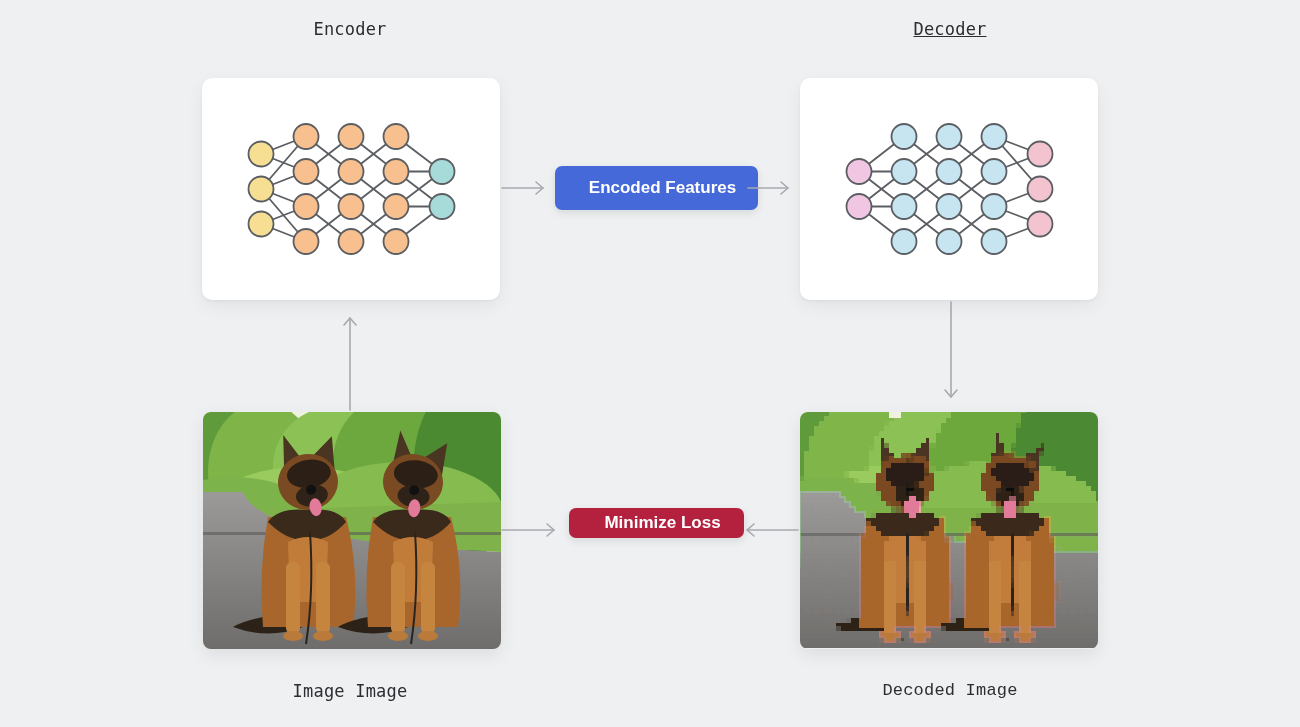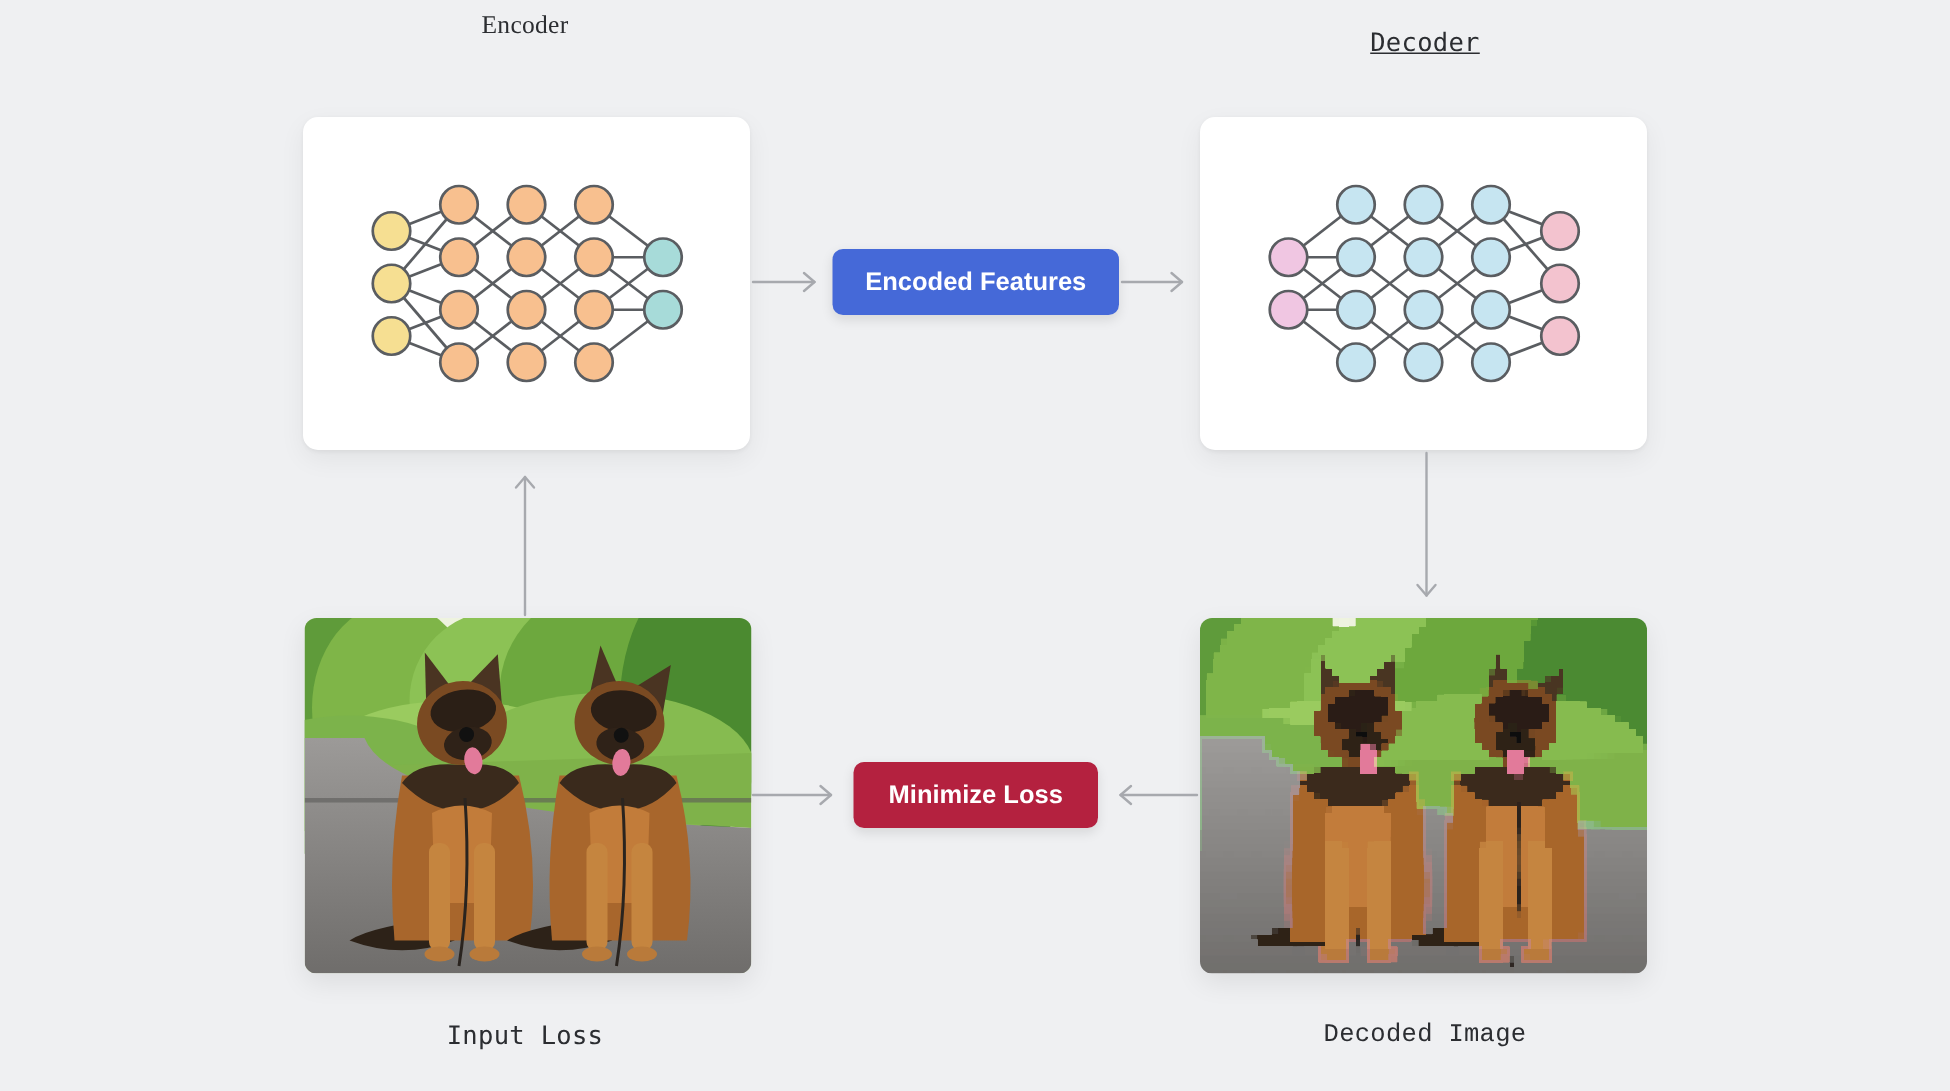--- a/index.html
+++ b/index.html
@@ -17,30 +17,31 @@
   .card {
     position: absolute; background: #ffffff; border-radius: 10px;
     box-shadow: 0 6px 18px rgba(0,0,0,0.06), 0 1px 3px rgba(0,0,0,0.05);
     overflow: hidden;
   }
   .card svg { position: absolute; left: 0; top: 0; }
   .pill {
     position: absolute; color: #ffffff; border-radius: 7px;
     font-size: 17px; font-weight: bold; display: flex; align-items: center; justify-content: center;
     box-shadow: 0 3px 8px rgba(0,0,0,0.10);
+    padding-left: 12px;
   }
   .arrows { position: absolute; left: 0; top: 0; pointer-events: none; }
   .photo { position: absolute; border-radius: 8px; overflow: hidden; box-shadow: 0 6px 18px rgba(0,0,0,0.08); }
 </style>
 </head>
 <body>
 
-<div class="label" style="left:200px; top:7px;font-family:Liberation Serif, serif;">Encoder</div>
+<div class="label" style="left:200px; top:19px;">Encoder</div>
 <div class="label" style="left:800px; top:19px;text-decoration:underline;">Decoder</div>
-<div class="label" style="left:200px; top:681px;">Input Loss</div>
+<div class="label" style="left:200px; top:681px;">Image Image</div>
 <div class="label" style="left:800px; top:681px;font-family:Liberation Mono, monospace;">Decoded Image</div>
 
 <div class="card" style="left:202px; top:78px; width:298px; height:222px;">
   <svg id="enc-svg" width="298" height="222">
       <g>
         <line x1="59" y1="76" x2="104" y2="58.5" stroke="#5a5d61" stroke-width="1.8"></line>
         <line x1="59" y1="76" x2="104" y2="93.5" stroke="#5a5d61" stroke-width="1.8"></line>
         <line x1="59" y1="111" x2="104" y2="58.5" stroke="#5a5d61" stroke-width="1.8"></line>
         <line x1="59" y1="111" x2="104" y2="93.5" stroke="#5a5d61" stroke-width="1.8"></line>
         <line x1="59" y1="111" x2="104" y2="128.5" stroke="#5a5d61" stroke-width="1.8"></line>
@@ -134,21 +135,21 @@
         <circle cx="240" cy="76" r="12.5" fill="#f3c3cf" stroke="#5a5d61" stroke-width="1.8"></circle>
         <circle cx="240" cy="111" r="12.5" fill="#f3c3cf" stroke="#5a5d61" stroke-width="1.8"></circle>
         <circle cx="240" cy="146" r="12.5" fill="#f3c3cf" stroke="#5a5d61" stroke-width="1.8"></circle>
       </g>
     </svg>
 </div>
 
 <div class="pill" id="pill-enc" style="left: 555px; top: 166px; width: 191px; height: 44px; background: rgb(69, 105, 216);">
   <span>Encoded Features</span>
 </div>
-<div class="pill" id="pill-loss" style="left: 569px; top: 508px; width: 163px; height: 44px; background: rgb(180, 33, 63);">
+<div class="pill" id="pill-loss" style="left: 569px; top: 508px; width: 163px; height: 30px; background: rgb(180, 33, 63);">
   <span>Minimize Loss</span>
 </div>
 
 <div class="photo" style="left:203px; top:412px; width:298px; height:237px;">
   <svg id="photo-in" width="298" height="237">
       <defs>
         <linearGradient id="photo-input-sky" x1="0" y1="0" x2="0" y2="1">
           <stop offset="0" stop-color="#eef3df"></stop>
           <stop offset="1" stop-color="#cfe3b0"></stop>
         </linearGradient>

